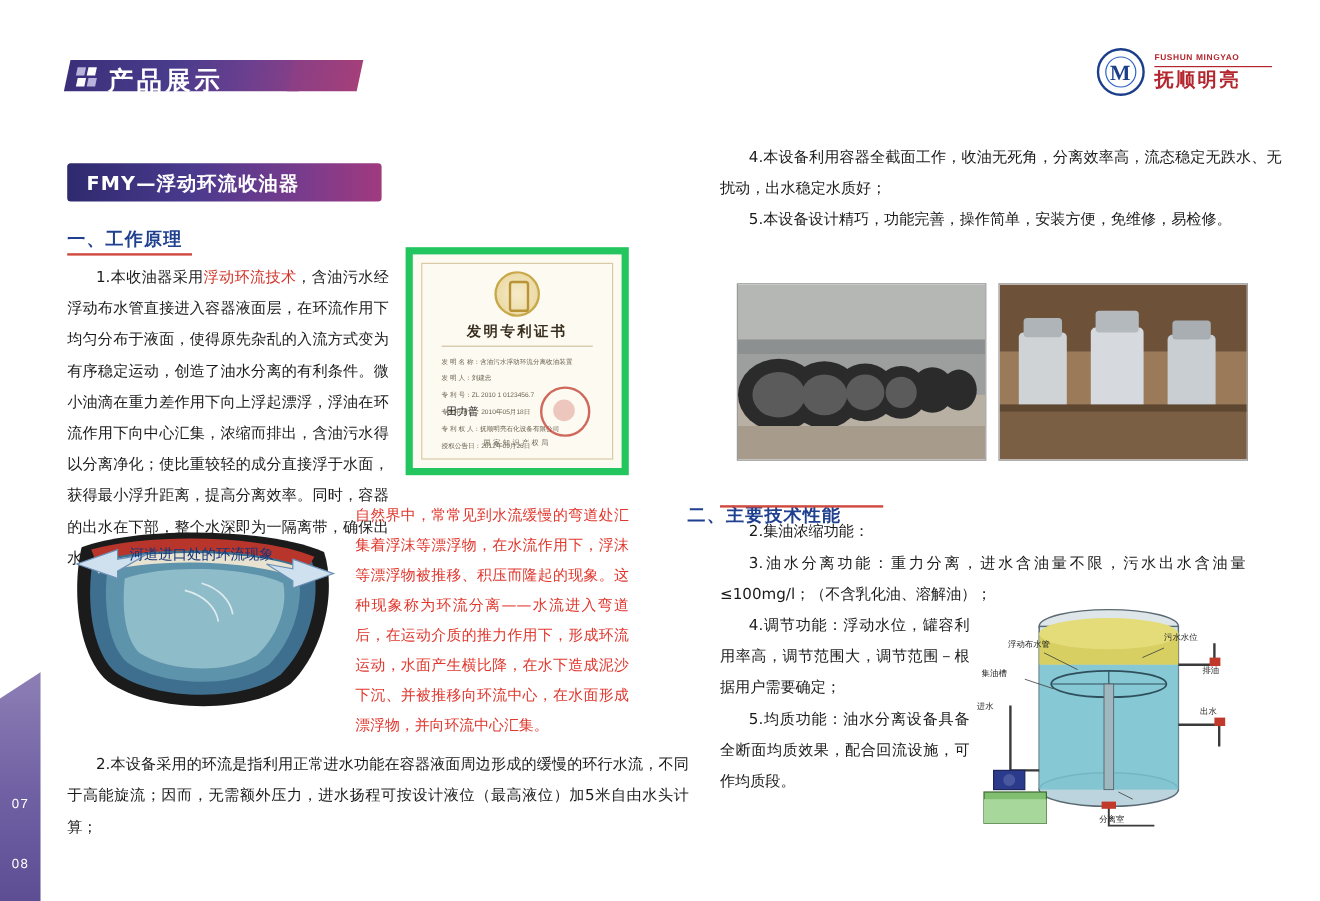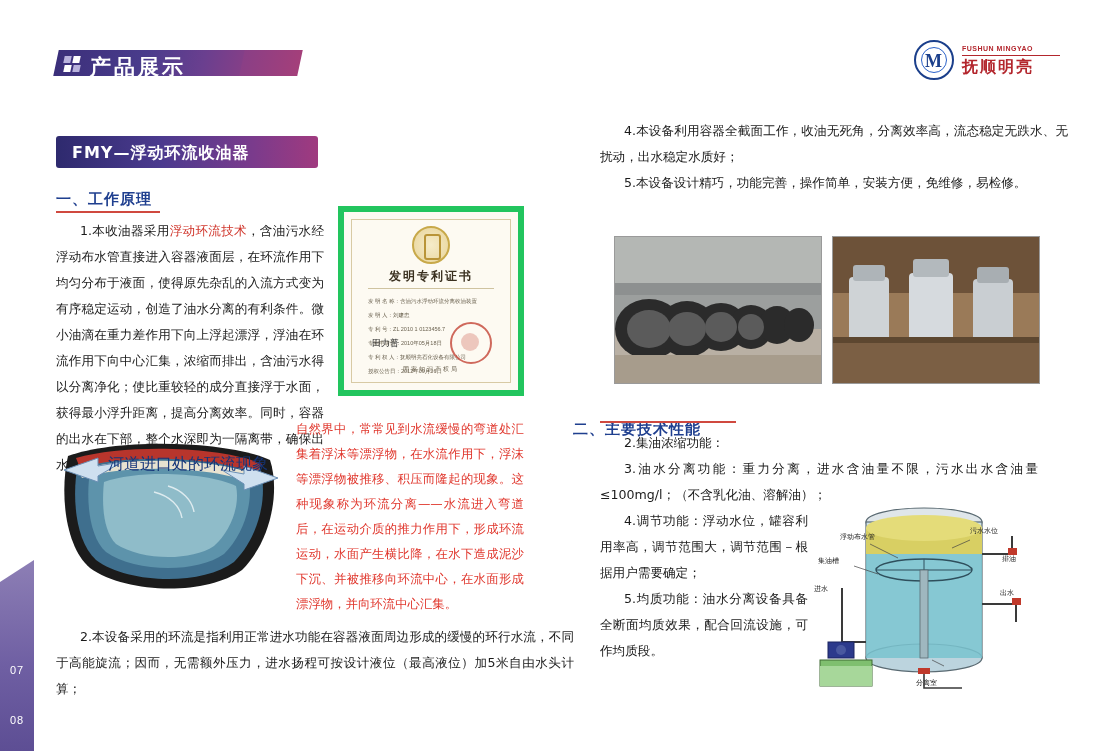--- a/index.html
+++ b/index.html
@@ -173,21 +173,21 @@
     font-size:6px;color:#6b6250;letter-spacing:2px;
   }
 
   
   .flow{
     position:absolute;left:56px;top:430px;width:230px;height:168px;
   }
   .flow svg{display:block;}
   .flow-cap{
     position:absolute;left:52px;top:24px;
-    font-size:16px;color:#15357a;font-family:Liberation Sans, sans-serif;
+    font-size:12px;color:#15357a;font-family:Liberation Sans, sans-serif;
     white-space:nowrap;
   }
 
   
   .photo{
     position:absolute;overflow:hidden;border:1px solid #9a9a9a;box-sizing:border-box;
   }
   .photo.p1{left:614px;top:236px;width:208px;height:148px;}
   .photo.p2{left:832px;top:236px;width:208px;height:148px;}
 

